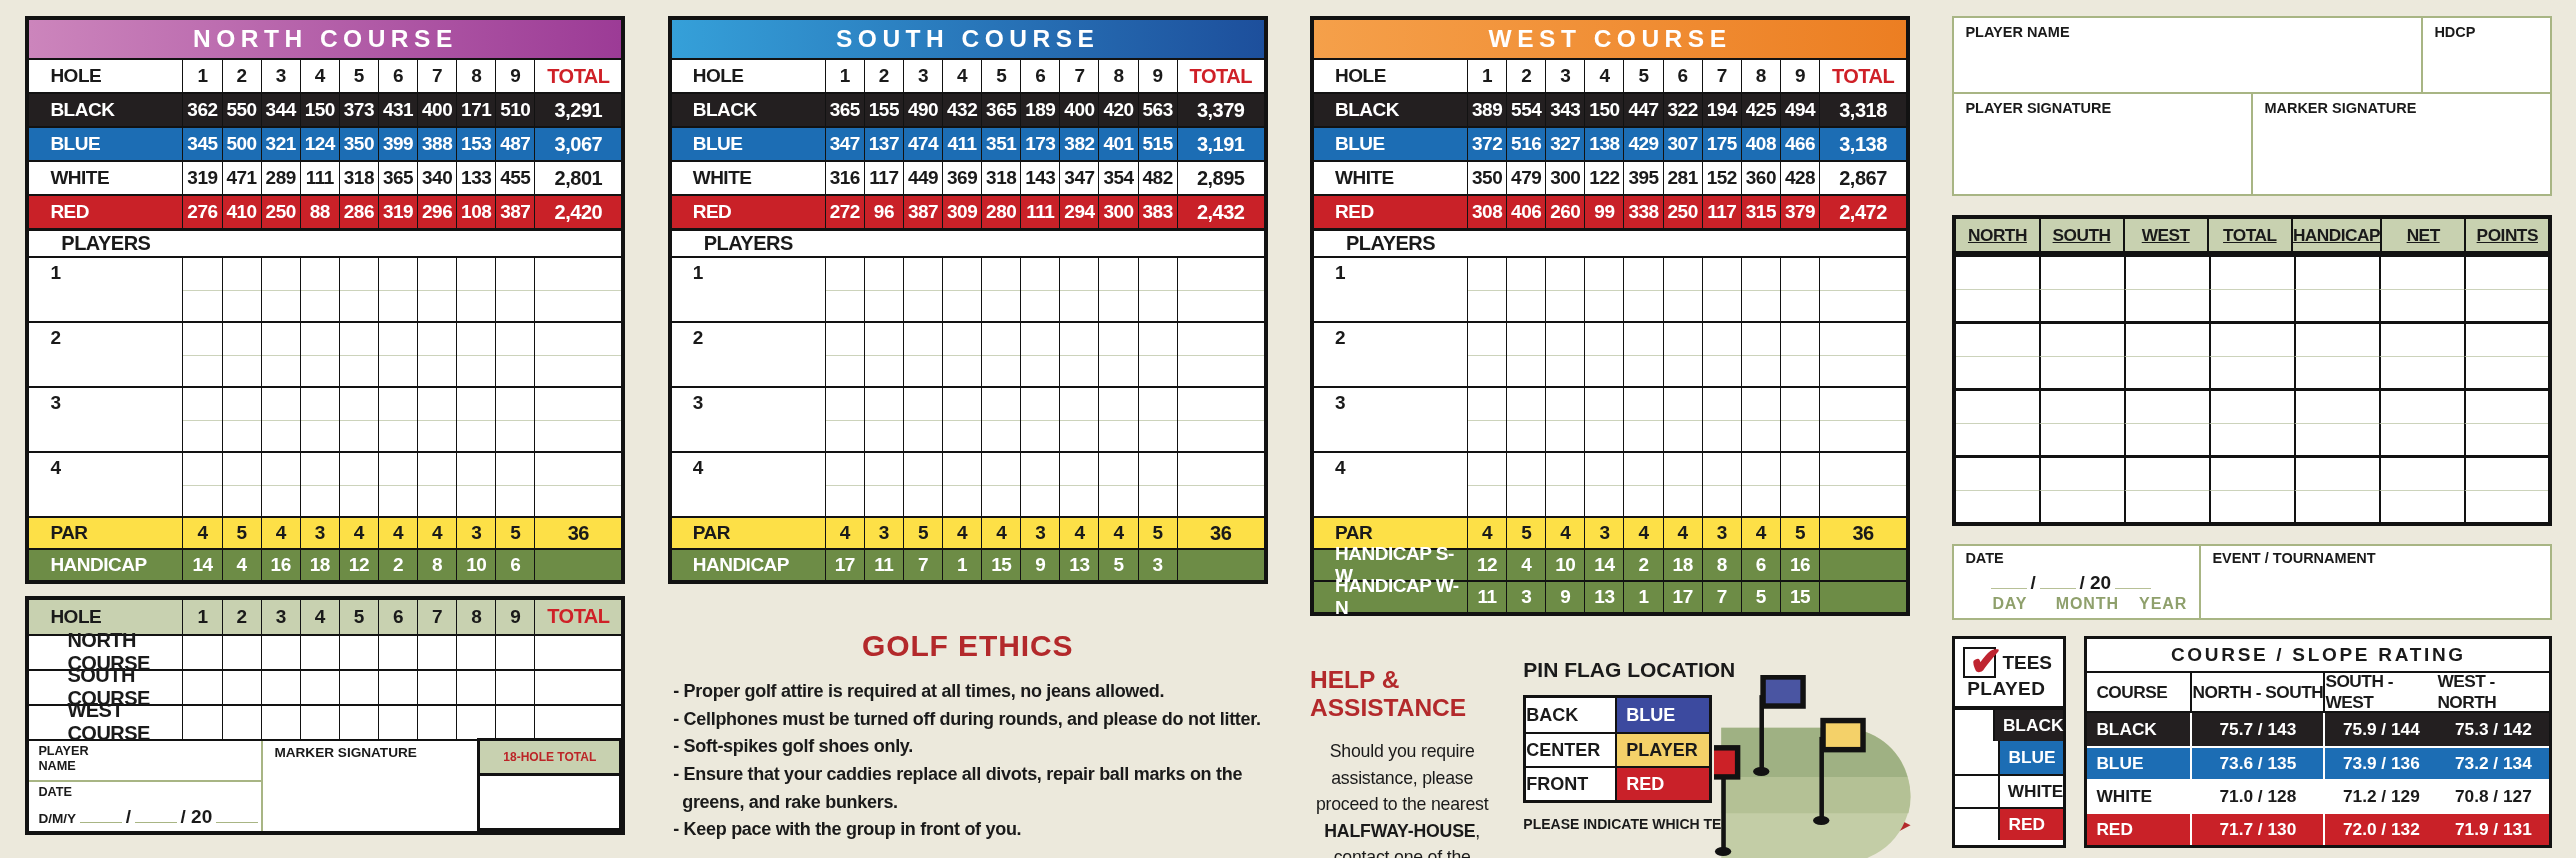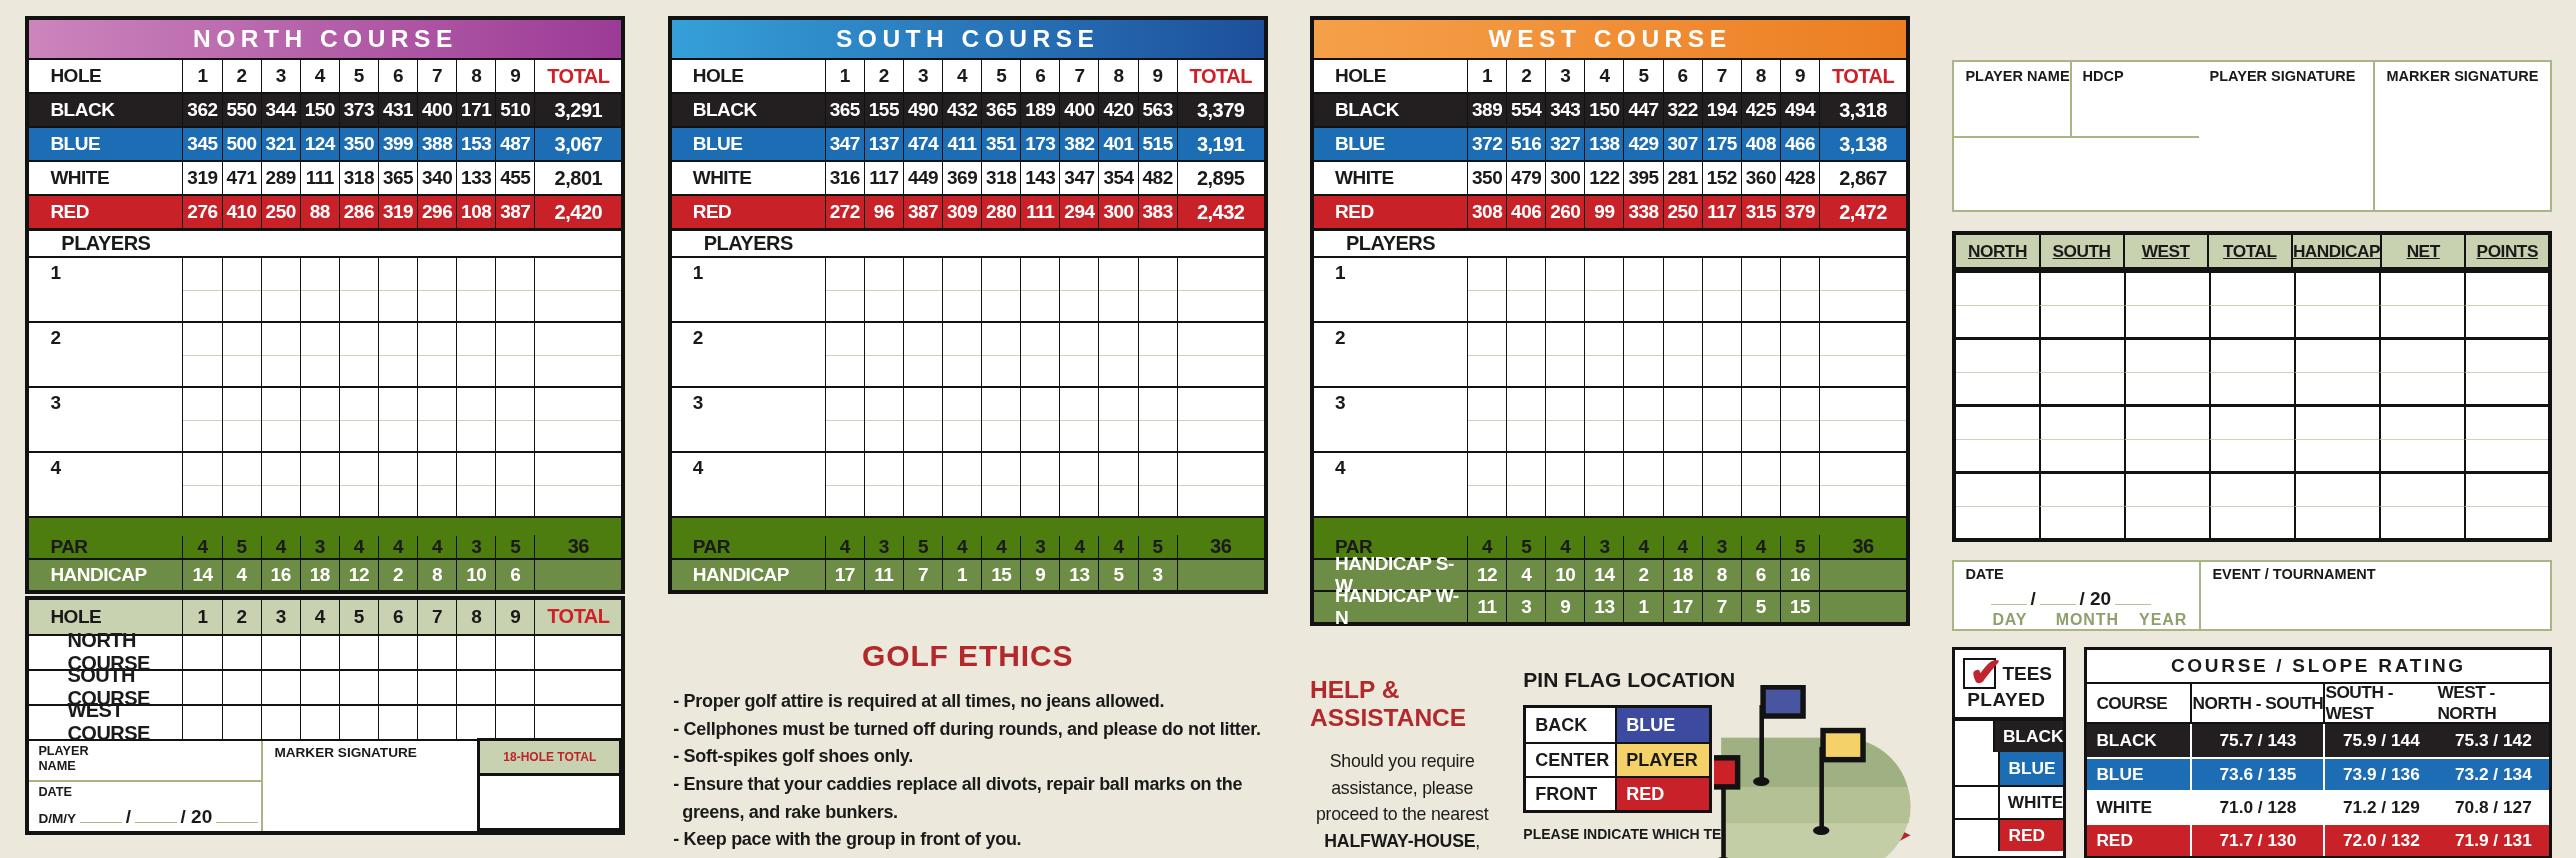--- a/index.html
+++ b/index.html
@@ -25,21 +25,21 @@
   .label-cell { width:153px; border-left:none; justify-content:flex-start; padding-left:21px; }
   .hole-cell { flex:1; }
   .total-cell { width:87px; font-size:20px; }
   .r-hole { height:34px; background:#fff; }
   .r-hole .total-cell { color:#cf2027; }
   .r-tee { height:34px; }
   .r-players { height:28px; border-top:3.6px solid #121212; }
   .r-players .label-cell { justify-content:center; padding-left:0; font-size:20px; }
   .r-player { height:65px; }
   .r-player .label-cell { align-items:flex-start; padding-top:3.6px; }
-  .r-par { height:42px; background:#4d7c0f;align-items:flex-end; }
+  .r-par { height:32px; background:#fde047; }
   .r-hcp { height:32px; background:#6d8c46; color:#fff; }
   .midline { position:absolute; left:0; right:0; top:50%; border-top:1.8px solid #ccd3bb; }
 
   
   .recap-table { width:600px; border:4.5px solid #121212; background:#fff; margin-top:auto; margin-bottom:24.5px; }
   .recap-table .r-head { height:34px; background:#c8d1b0; }
   .recap-table .r-course { height:35px; }
   .recap-table .r-course .label-cell { padding-left:38px; font-size:20px; }
   .recap-footer { display:flex; border-top:2.7px solid #121212; height:92px; }
   .rf-left { width:234px; border-right:2.7px solid #a8b584; display:flex; flex-direction:column; }
@@ -65,29 +65,29 @@
   .help { width:280px; padding-top:7.3px; }
   .help-title { color:#b3292b; font-size:24.5px; font-weight:bold; text-align:left; letter-spacing:0; }
   .help-body { margin-top:16.4px; text-align:center; font-size:17.7px; line-height:1.5; letter-spacing:-0.2px; }
   .help-body b { font-weight:bold; }
   .pin { flex:1; padding-left:29px; position:relative; }
   .pin-title { font-size:21px; font-weight:bold; letter-spacing:0; }
   .pin-wrap { display:flex; margin-top:12.7px; }
   .pin-table { width:189px; border:3.6px solid #121212; background:#fff; }
   .pin-row { display:flex; border-top:2.7px solid #121212; height:34px; }
   .pin-row:first-child { border-top:none; }
-  .pin-pos { width:89px; display:flex; align-items:center; padding-left:9px; font-weight:bold; font-size:18px; background:#fff; }
+  .pin-pos { width:89px; display:flex; align-items:center; font-weight:bold; font-size:18px; background:#fff; }
   .pin-colour { flex:1; border-left:2.7px solid #121212; display:flex; align-items:center; padding-left:9px; font-weight:bold; font-size:18px; }
   .pin-note { margin-top:12.7px; font-size:14px; font-weight:bold; white-space:nowrap; }
   .green-art { position:relative; flex:1; }
   .green-art svg { position:absolute; left:1.8px; top:-20px; }
 
   
   .panel-box { border:2.7px solid #a8b584; background:#fff; }
-  .pb1 { height:180px; display:flex; flex-direction:row;margin-top:44px; }
+  .pb1 { height:180px; display:flex; flex-direction:column; }
   .pb1-r1 { height:76px; display:flex; border-bottom:2.7px solid #a8b584; }
   .pb1-r2 { flex:1; display:flex; }
   .pcell { padding:5.5px 0 0 11px; font-weight:bold; font-size:14.5px; }
   .pb1-name { flex:1; }
   .pb1-hdcp { width:129px; border-left:2.7px solid #a8b584; }
   .pb1-sig { flex:1; }
   .pb1-marker { flex:1; border-left:2.7px solid #a8b584; }
 
   .sum-table { border:4.5px solid #121212; background:#fff; margin-top:19px; }
   .sum-row { display:flex;text-decoration:underline; }

